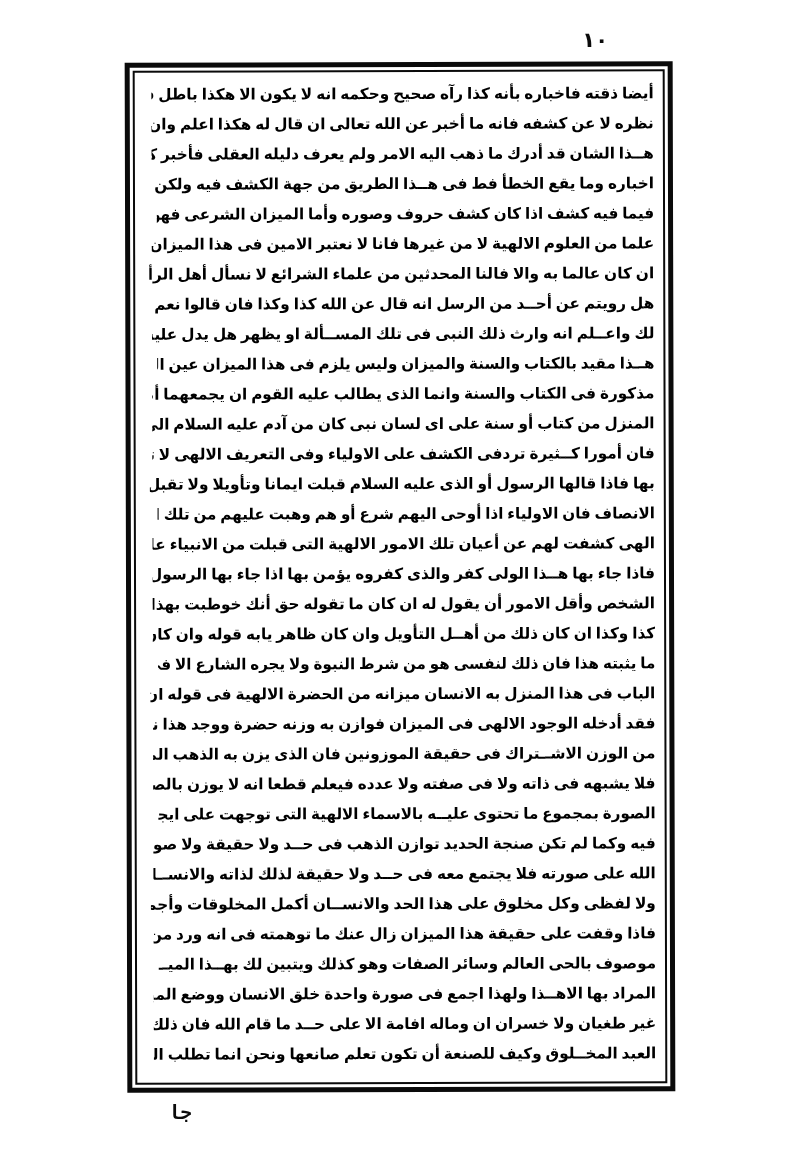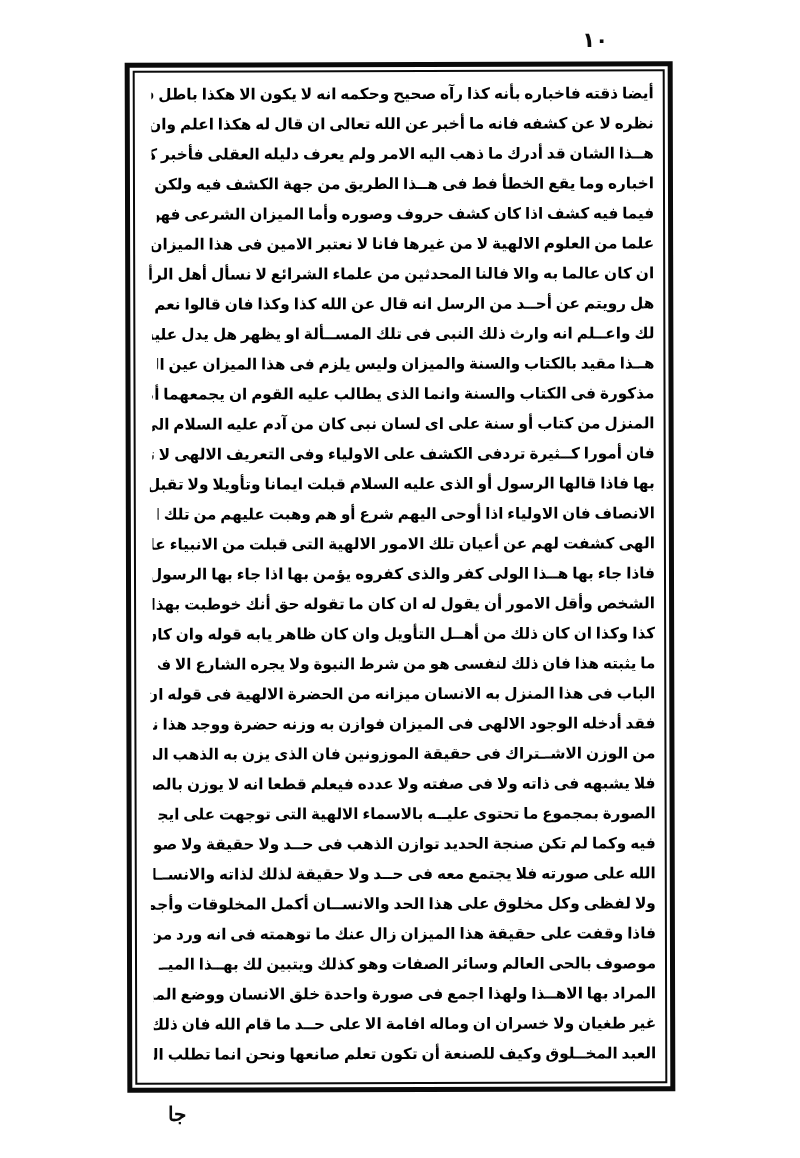--- a/index.html
+++ b/index.html
@@ -101,21 +101,21 @@
 
   
   #catchword {
     position: absolute;
     left: 168px;
     top: 1104px;
     font-size: 20px;
     font-weight: 700;
     color: #0b0b0b;
     direction: rtl;
-    font-family: Liberation Serif, serif;
+    font-family: Liberation Mono, monospace;
     line-height: 1;
   }
 </style>
 </head>
 <body>
 
 <div id="page">
 
   <div id="folio">١٠</div>
 

